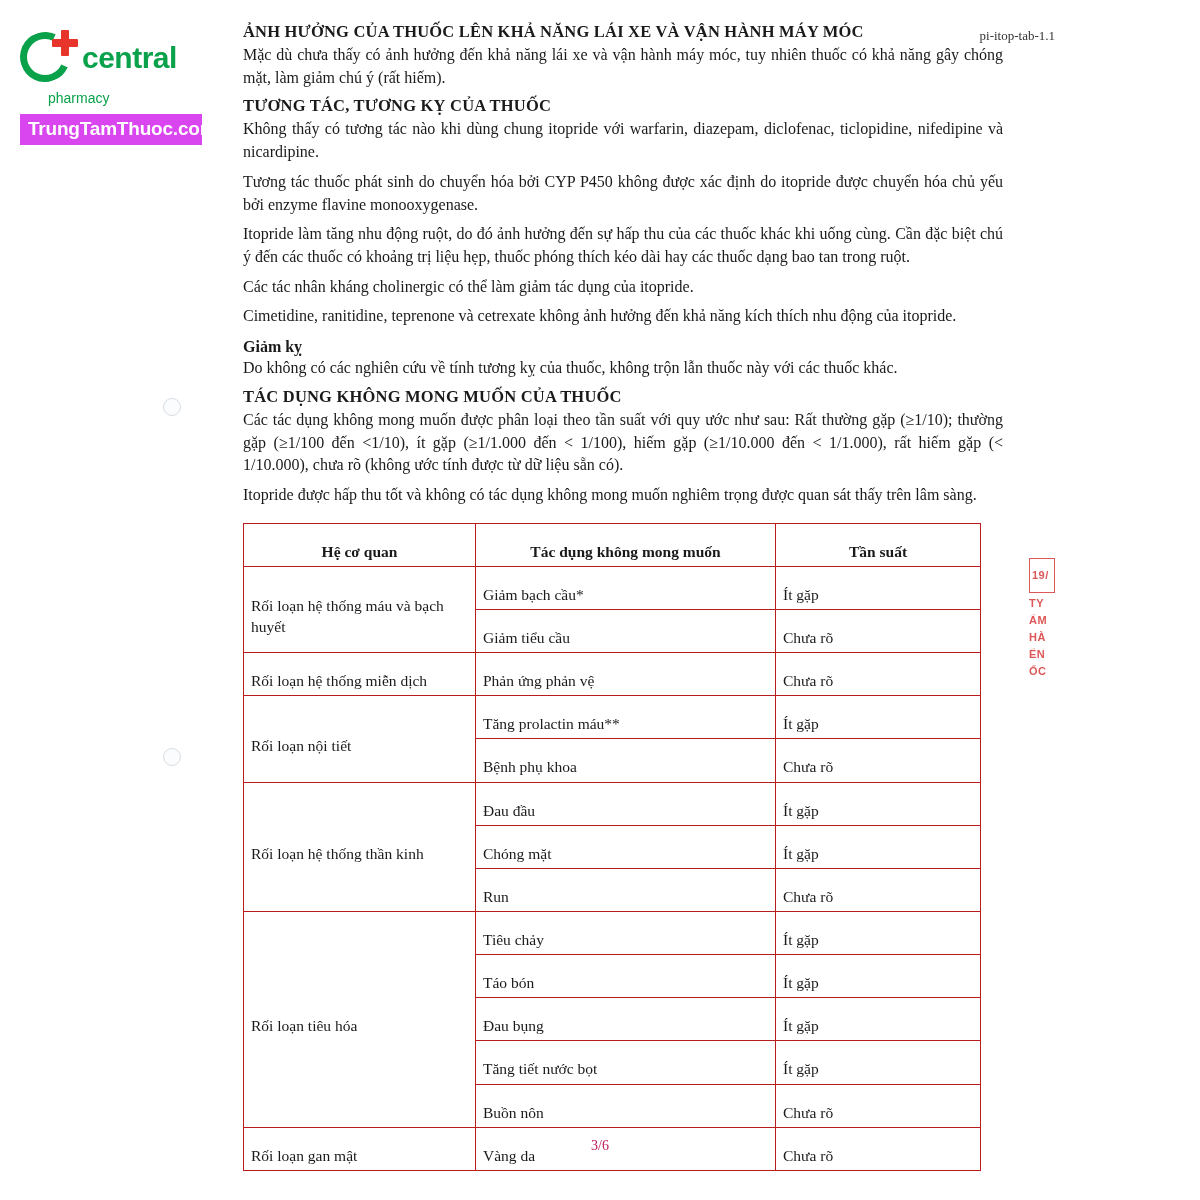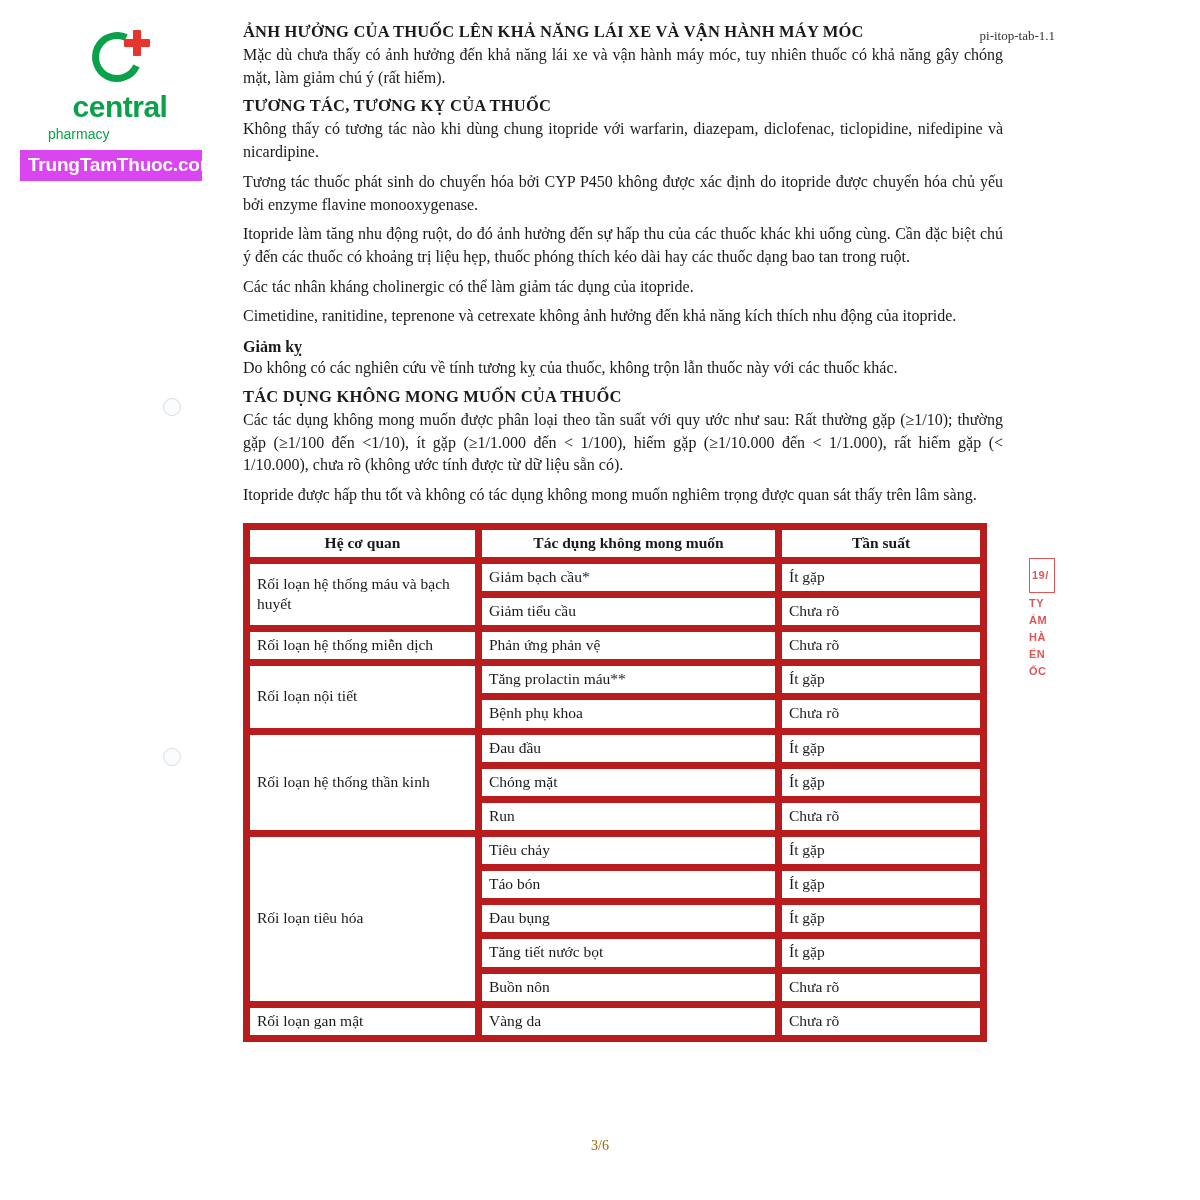--- a/index.html
+++ b/index.html
@@ -20,21 +20,20 @@
   .logo-block {
     position: absolute;
     left: 20px;
     top: 30px;
     width: 200px;
   }
   .logo-row {
     display: flex;
     align-items: center;
     gap: 6px;
-    flex-direction: column;
   }
   .logo-mark {
     width: 56px;
     height: 56px;
     position: relative;
     flex: 0 0 auto;
   }
   .logo-c {
     position: absolute;
     left: 0;
@@ -171,22 +170,22 @@
 
   
   table.ae {
     border-collapse: collapse;
     width: 737px;
     margin-top: 16px;
     font-size: 15.5px;
     table-layout: fixed;
   }
   table.ae th, table.ae td {
-    border: 7px solid #b91c1c;
-    padding: 3px 7px 4px 7px;
+    border: 1px solid #b91c1c;
+    padding: 18px 7px 4px 7px;
     vertical-align: top;
     line-height: 1.3;
   }
   table.ae th {
     text-align: center;
     font-weight: bold;
   }
   table.ae td.organ {
     vertical-align: middle;
   }
@@ -194,21 +193,21 @@
   col.c2 { width: 300px; }
   col.c3 { width: 205px; }
 
   .pagenum {
     position: absolute;
     left: 0;
     right: 0;
     top: 1138px;
     text-align: center;
     font-size: 14px;
-    color: #a16207;
+    color: #be185d;
   }
 </style>
 </head>
 <body>
 
 <div class="logo-block">
   <div class="logo-row">
     <div class="logo-mark">
       <div class="logo-c"></div>
       <div class="logo-cross"></div>

